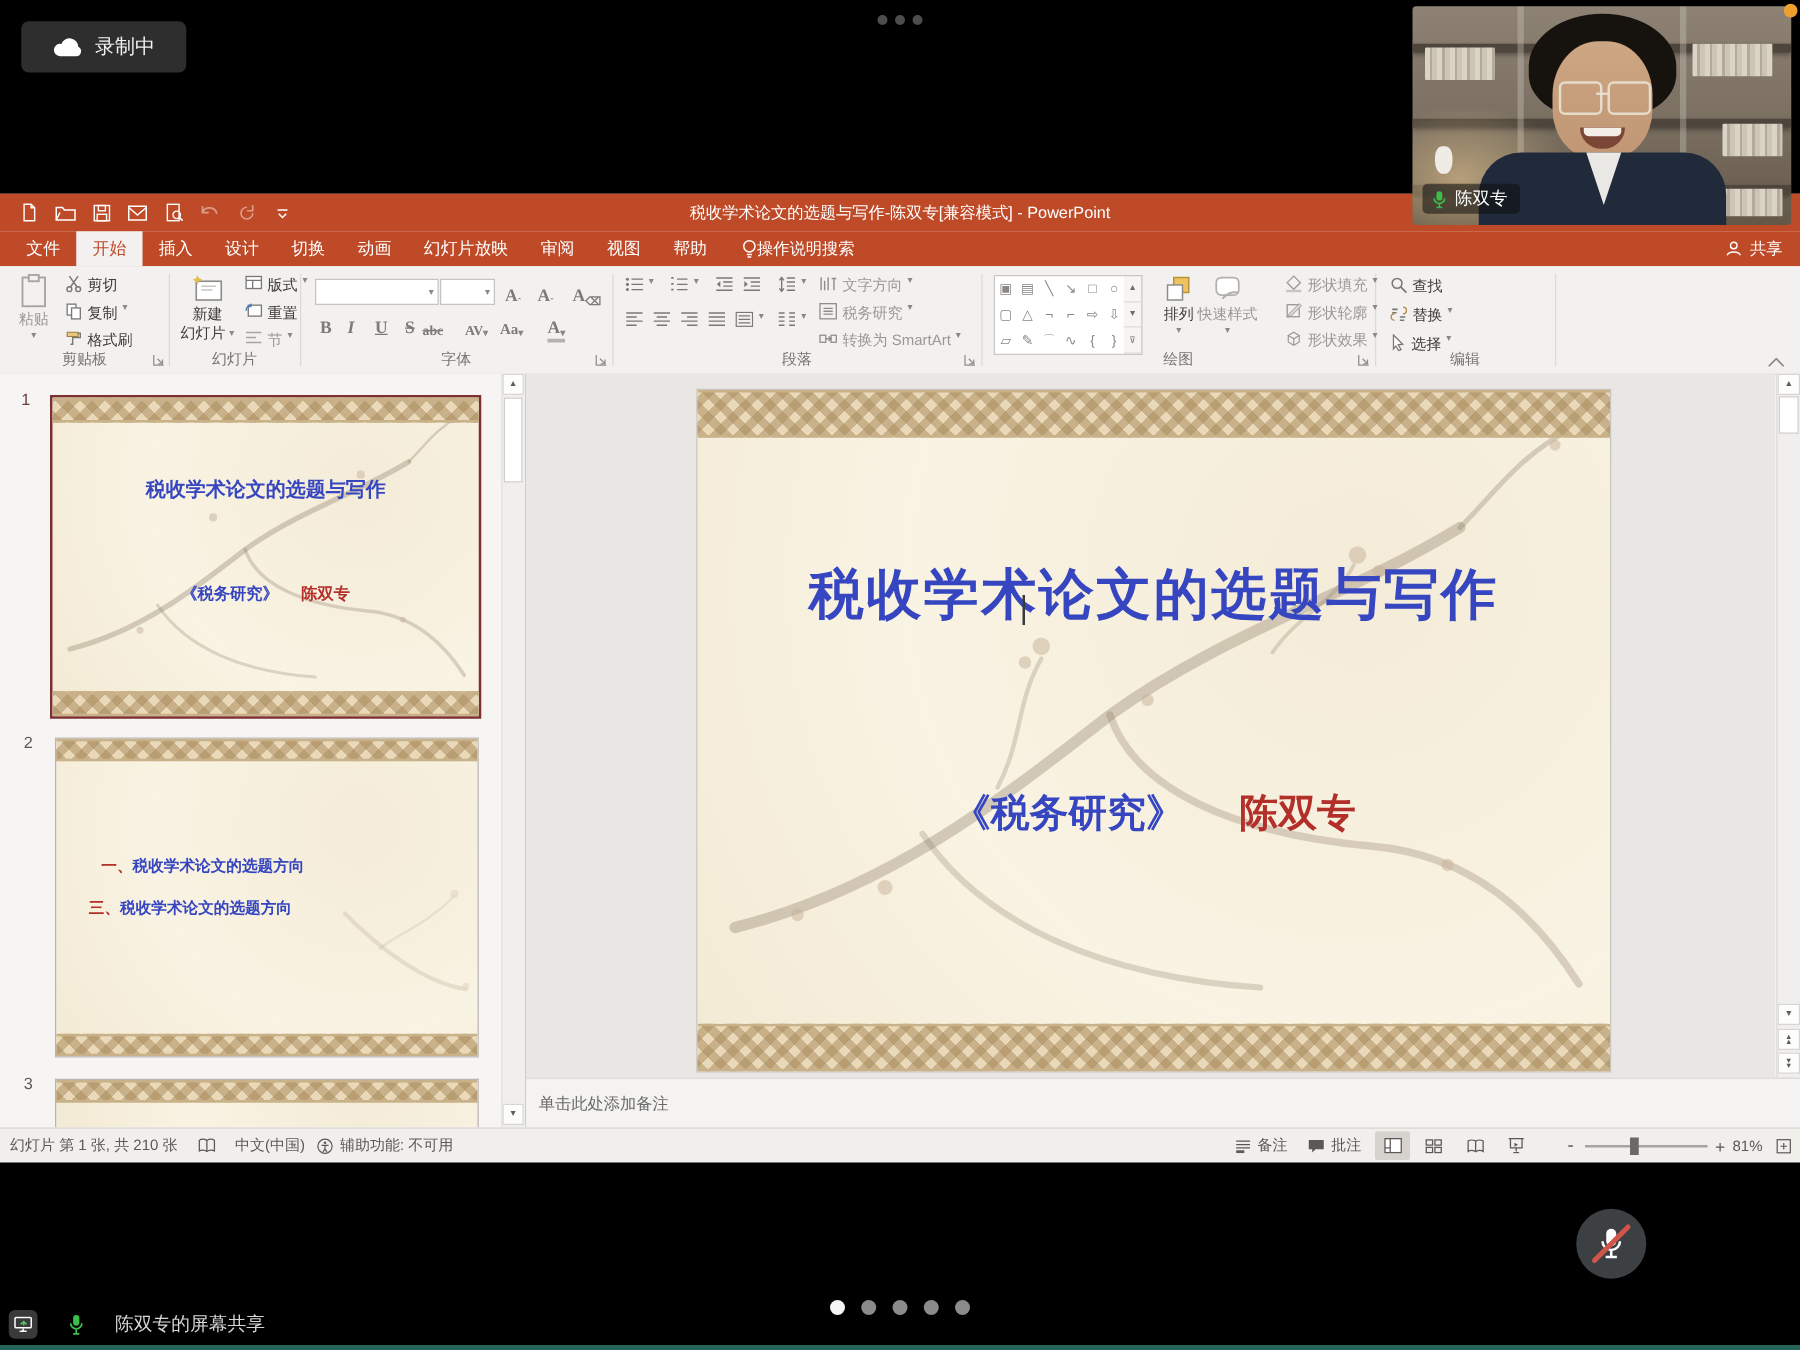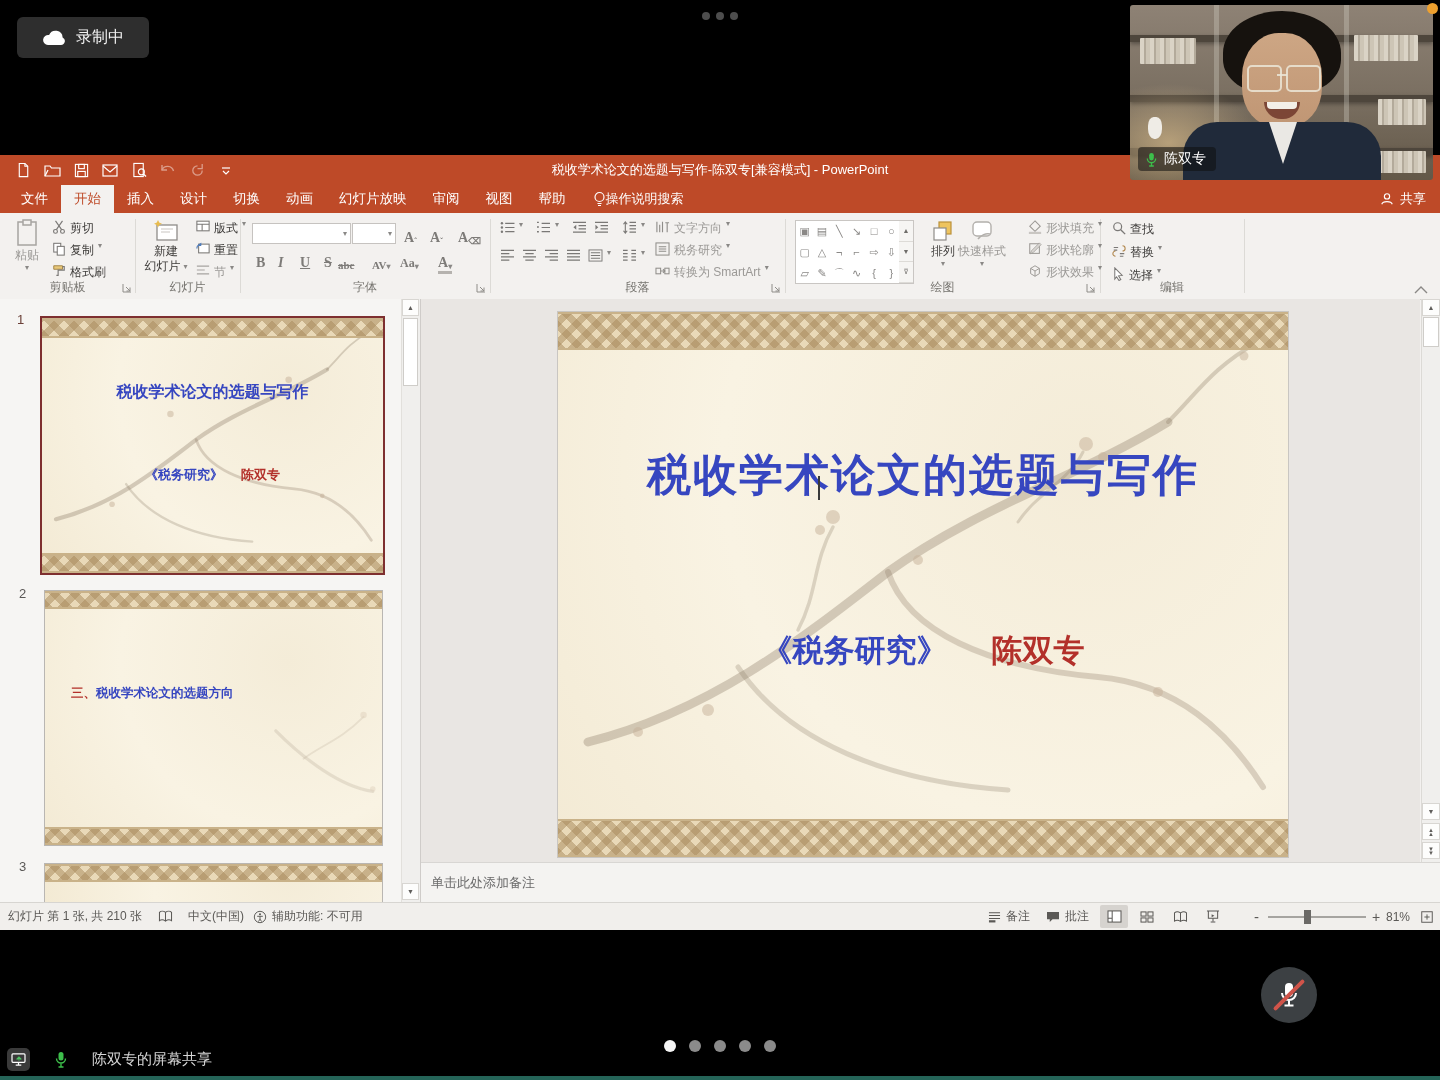--- a/index.html
+++ b/index.html
@@ -576,20 +576,21 @@
               <path d="M560 360 C600 330 640 320 690 270" stroke-width="4" opacity=".3"></path>
             </g>
           <g fill="#c7b29a" opacity=".5">
               <circle cx="690" cy="266" r="7"></circle>
               <circle cx="710" cy="425" r="6"></circle>
             </g>
         </svg>
         <div class="band" style="top:0;height:18px"></div>
         <div class="band" style="bottom:0;height:18px"></div>
         <div class="abs cn-serif" style="left:36px;top:86px;font-size:12.5px;line-height:33px">
+          <div><span class="red">一、</span><span class="blue">税收学术论文的选题方向</span></div>
           <div style="margin-left:-10px"><span class="red">三、</span><span class="blue">税收学术论文的选题方向</span></div>
         </div>
       </div>
 
       <span class="slide-num" style="left:19px;top:560px">3</span>
 
       <div class="thumb surface" style="left:44px;top:564px;width:337px;height:39px;border:1px solid #b9b6b2;border-bottom:none">
         <div class="band" style="top:0;height:18px"></div>
       </div>
 

